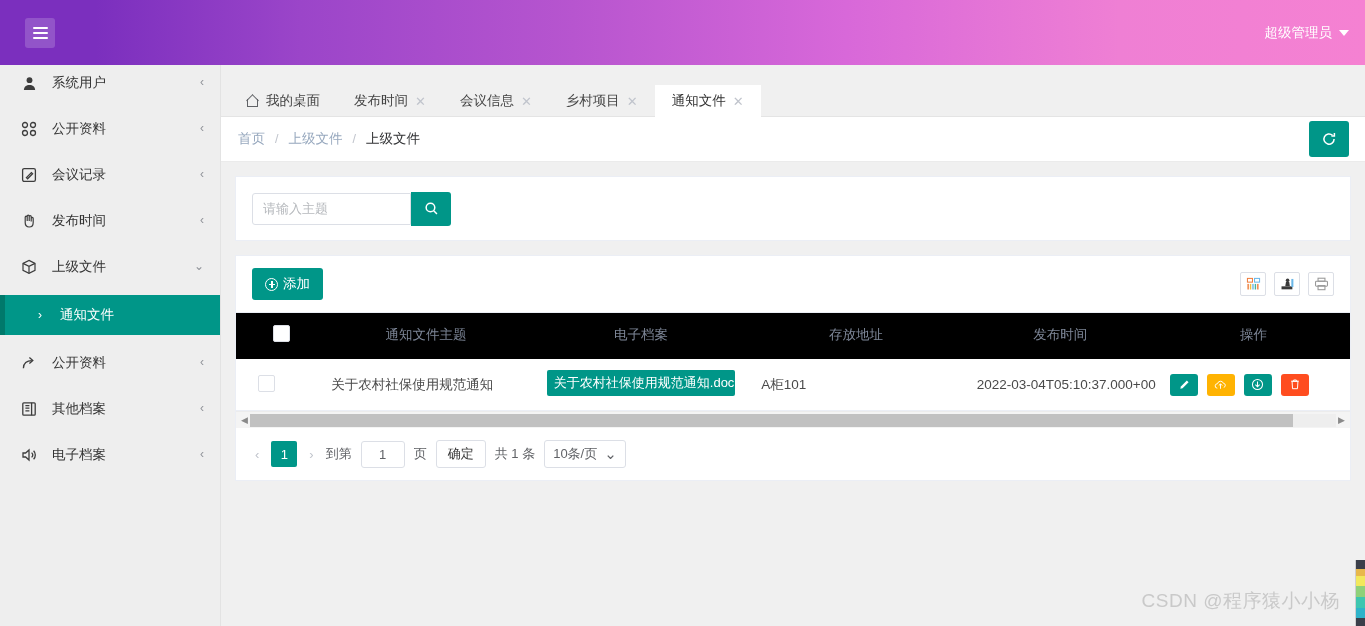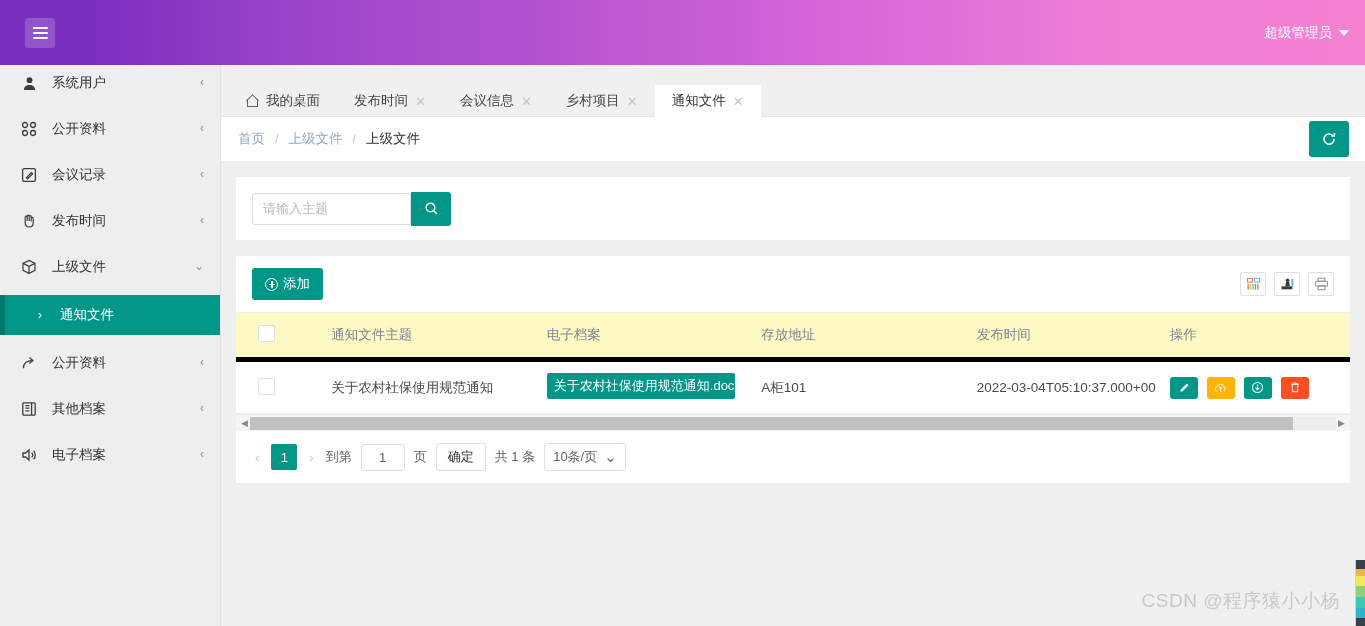--- a/index.html
+++ b/index.html
@@ -166,22 +166,22 @@
   .plus-circle:after { left: 5.3px; top: 2.5px; width: 1.3px; height: 6.5px; }
   .tool-icons { margin-left: auto; display: flex; gap: 8px; }
   .tool-icon {
     width: 26px; height: 24px; border: 1px solid #dcdfe6; background: #ffffff;
     border-radius: 2px; cursor: pointer; display: flex;
     align-items: center; justify-content: center;
   }
 
   table.grid { width: 100%; border-collapse: collapse; table-layout: fixed; }
   table.grid th {
-    background: #fef9c3; color: #7d8697; font-weight: normal; font-size: 13.5px;
-    text-align: left; padding: 12px 13px; border-bottom: 5px solid #000000;
+    background: #000000; color: #7d8697; font-weight: normal; font-size: 13.5px;
+    text-align: center; padding: 12px 13px; border-bottom: 2px solid #000000;
     border-top: 1px solid #ebeef5; height: 40px;
   }
   table.grid td {
     font-size: 13.5px; color: #4a4a4a; padding: 11px 13px;
     border-bottom: 1px solid #ebeef5; height: 46px; overflow: hidden;
     white-space: nowrap;
   }
   table.grid th.col-cb, table.grid td.col-cb { width: 81px; padding-left: 22px; }
   .cb {
     width: 17px; height: 17px; border: 1px solid #dcdfe6; border-radius: 2px;

